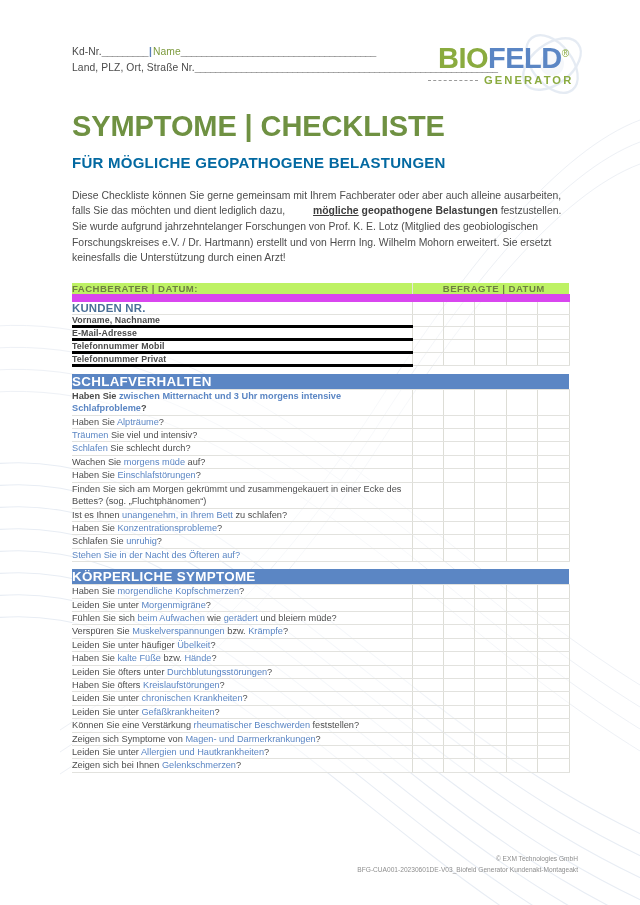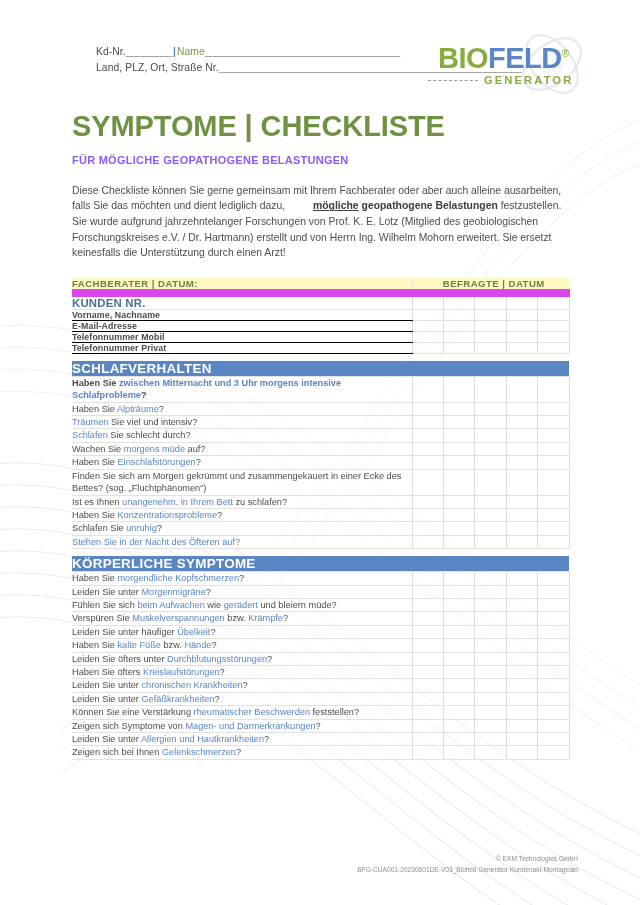--- a/index.html
+++ b/index.html
@@ -36,21 +36,20 @@
   }
 
   
   .topform {
     padding-top: 44px;
     font-size: 10.3px;
     color: #4a4a4a;
     line-height: 15.5px;
     letter-spacing: .1px;
     white-space: nowrap;
-    margin-left: 24px;
   }
   .topform .row { display: block; }
   .tf-label { color: #4a4a4a; }
   .tf-green { color: #7d9b3e; }
   .tf-bar { color: #5b7fb8; font-weight: bold; padding: 0 1px; }
   .dotline { color: #8d8d8d; letter-spacing: -0.6px; }
 
   
   .logo-wrap {
     position: absolute;
@@ -99,23 +98,23 @@
   .title {
     margin-top: 36px;
     font-size: 29px;
     font-weight: bold;
     color: #6f9142;
     letter-spacing: -0.1px;
     line-height: 1.1;
   }
   .subtitle {
     margin-top: 11px;
-    font-size: 11px;
-    font-weight: bold;
-    color: #8b5cf6;
+    font-size: 15px;
+    font-weight: bold;
+    color: #0369a1;
     letter-spacing: .25px;
   }
 
   
   .intro {
     margin-top: 17px;
     font-size: 10.4px;
     line-height: 15.6px;
     color: #4d4d4d;
     max-width: 497px;
@@ -149,21 +148,21 @@
   }
   .cell-box.last { border-right: 1px solid #ddddd6; }
 
   
   .hdr-cell {
     font-size: 9.6px;
     font-weight: bold;
     color: #6e7f42;
     letter-spacing: .45px;
     padding: 5px 5px 5px 9px;
-    background: #fef9c3;
+    background: #bef264;
     border-bottom: 8px solid #d946ef;
     border-right: 1px solid #e6e6de;
     text-align: left;
     vertical-align: middle;
   }
   .hdr-cell.right {
     text-align: center;
     padding-left: 6px;
     border-right: none;
   }
@@ -179,21 +178,21 @@
     border-right: 1px solid #ddddd6;
     background: rgba(255,255,255,0.55);
     margin-top: 20px;
   }
   .cell-info {
     font-size: 8.8px;
     font-weight: bold;
     color: #4a4a4a;
     letter-spacing: .1px;
     padding: 4.2px 5px 4.2px 9px;
-    border-bottom: 1px solid #000000;
+    border-bottom: 3px solid #000000;
     border-right: 1px solid #ddddd6;
     background: rgba(255,255,255,0.55);
   }
   .cell-blank {
     border-bottom: 1px solid #e2e2de;
     border-right: 1px solid #ddddd6;
     background: rgba(255,255,255,0.38);
   }
 
   

